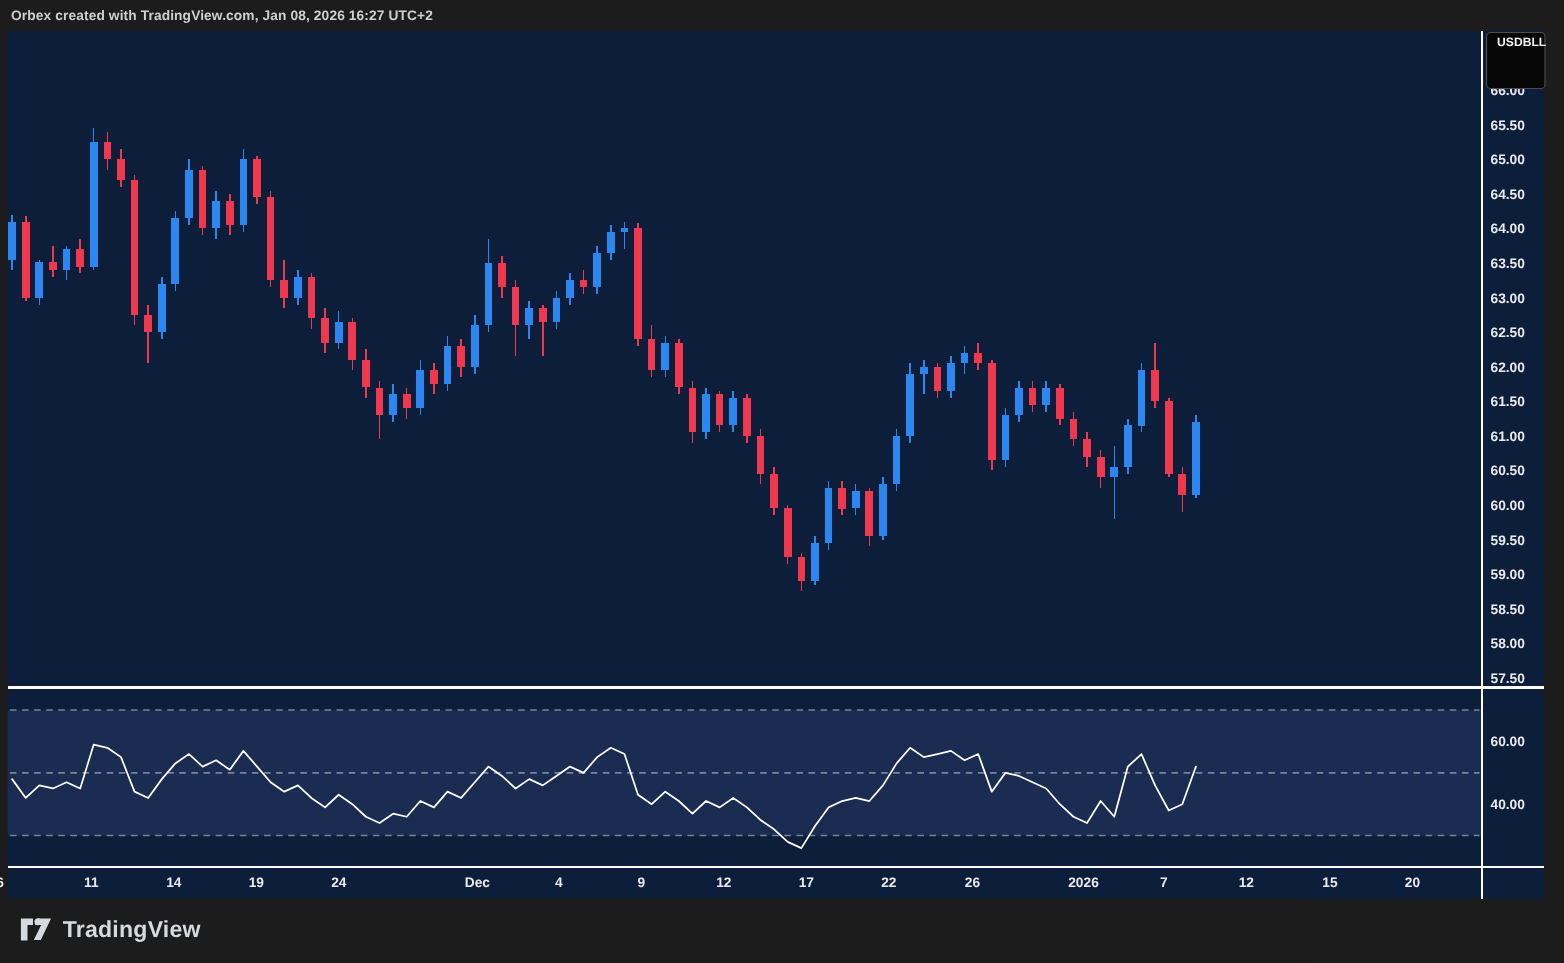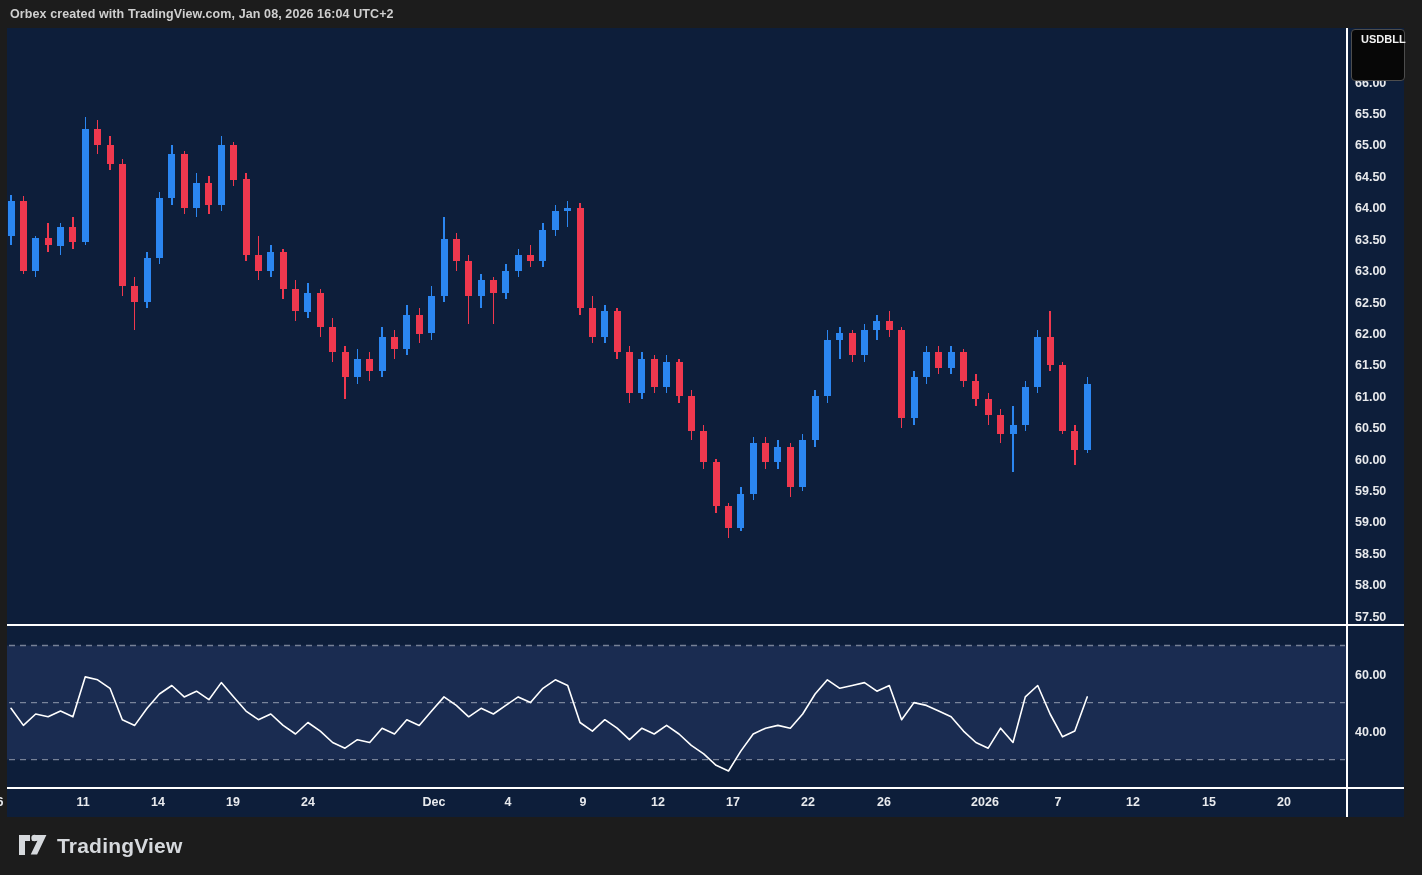--- a/index.html
+++ b/index.html
@@ -18,21 +18,21 @@
   #brand{display:flex;align-items:center;margin-left:18px;text-decoration:none;cursor:pointer;}
   #brand-text{margin-left:9px;font-size:21px;font-weight:700;color:#d6d9dd;letter-spacing:.2px;}
   svg text{font-family:"Liberation Sans",sans-serif;}
 </style>
 </head>
 <body>
 
 <div id="stage">
 
   <div id="titlebar">
-    <span>Orbex created with TradingView.com, Jan 08, 2026 16:04 UTC+2</span>
+    <span>Orbex created with TradingView.com, Jan 08, 2026 16:27 UTC+2</span>
   </div>
 
   <svg id="chart-svg" width="1422" height="875">
       <g>
         <rect x="7" y="28" width="1397" height="789" fill="#0d1e3a"></rect>
       </g>
       <g>
         <rect x="7" y="645.5" width="1340" height="114.1" fill="rgba(125,145,255,0.12)"></rect>
         <line x1="9" y1="645.5" x2="1345" y2="645.5" stroke="rgba(200,206,216,0.55)" stroke-width="1.4" stroke-dasharray="6 5"></line>
         <line x1="9" y1="702.6" x2="1345" y2="702.6" stroke="rgba(200,206,216,0.55)" stroke-width="1.4" stroke-dasharray="6 5"></line>

